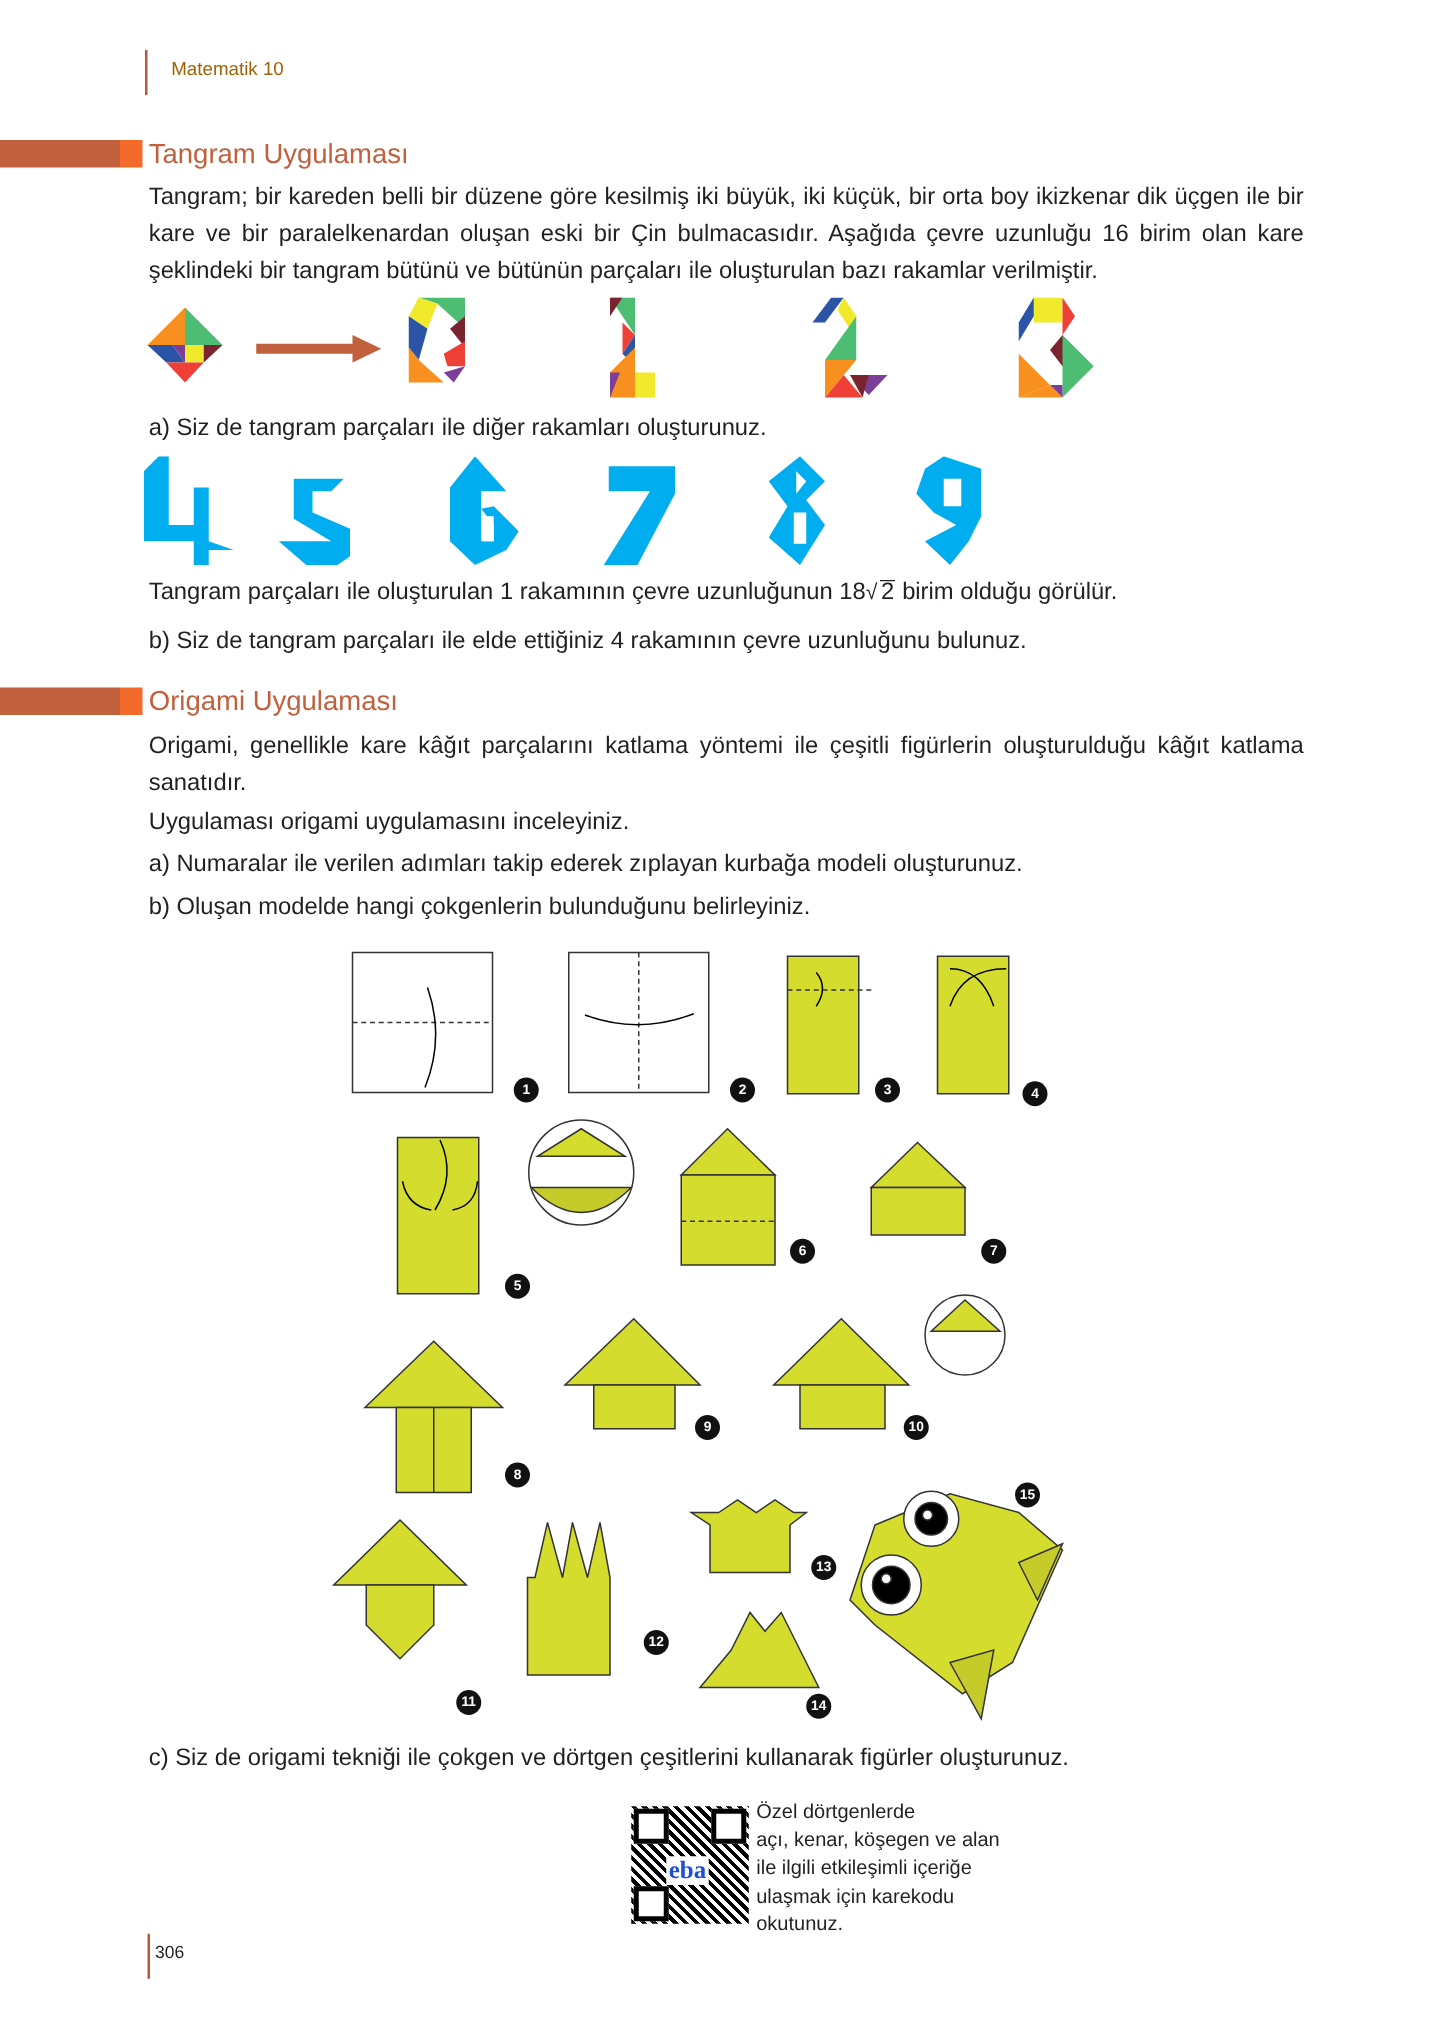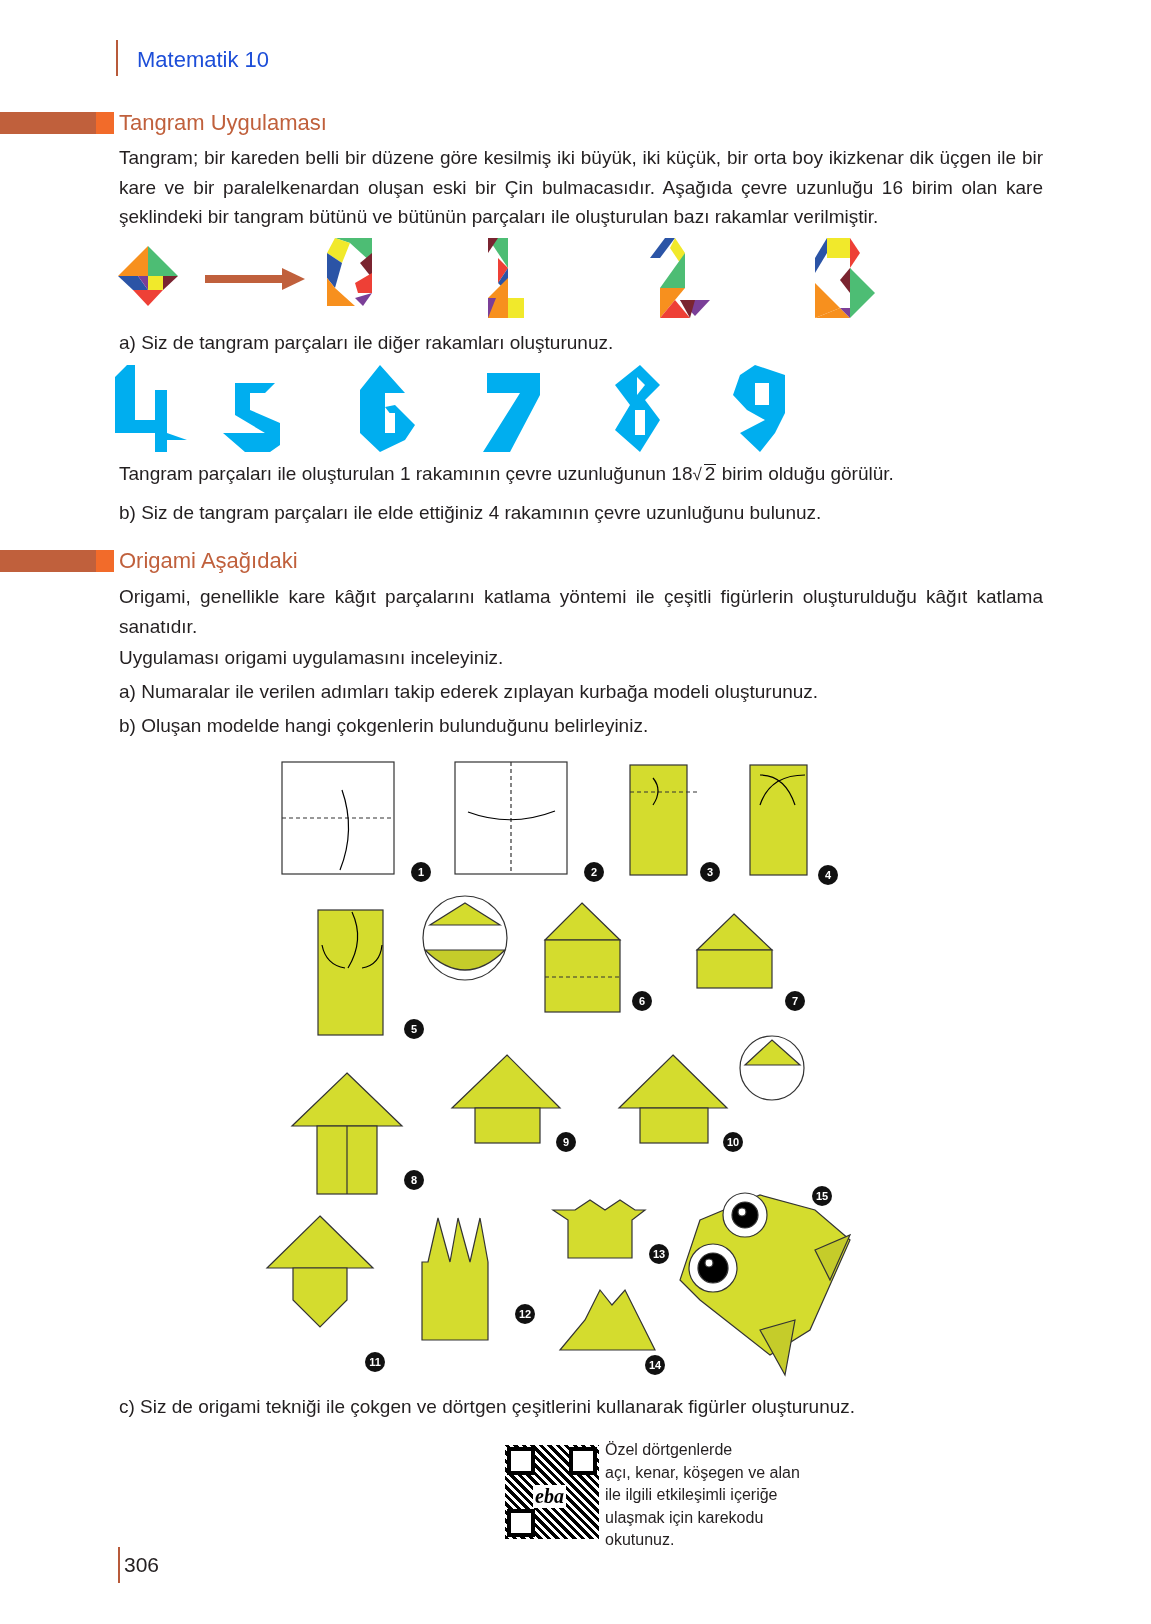--- a/index.html
+++ b/index.html
@@ -1,28 +1,28 @@
 <!DOCTYPE html>
 <html><head>
 <meta charset="utf-8">
 <style>
   html, body { margin: 0; padding: 0; background: #ffffff; }
   body { width: 1151px; height: 1624px; position: relative; overflow: hidden;
          font-family: "Liberation Sans", sans-serif; color: #231f20; }
   .abs { position: absolute; }
   .header-bar { left: 116px; top: 40px; width: 2px; height: 36px; background: #b85a3a; }
-  .header-title { left: 137px; top: 47px; font-size: 22px; color: #1d4ed8; }
+  .header-title { left: 137px; top: 47px; font-size: 15px; color: #a16207; }
   .sec-bar { width: 96px; height: 22px; background: #c0603c; left: 0; }
   .sec-bar-accent { width: 18px; height: 22px; background: #f26b2a; left: 96px; }
   .sec-title { left: 119px; font-size: 22px; font-weight: normal; color: #c0603c; }
   .para { left: 119px; width: 924px; font-size: 19px; line-height: 29.5px; text-align: justify; }
   .line { left: 119px; font-size: 19px; white-space: nowrap; }
   .sqrt { display: inline-block; border-top: 1.5px solid #231f20; padding: 0 1px; margin-left: 2px; line-height: 18px; }
   .page-num-bar { left: 118px; top: 1547px; width: 2px; height: 36px; background: #b85a3a; }
-  .page-num { left: 124px; top: 1553px; font-size: 21px; }
+  .page-num { left: 124px; top: 1553px; font-size: 14px; }
   .step-num { position: absolute; width: 20px; height: 20px; border-radius: 50%; background: #111;
               color: #fff; font-size: 11px; font-weight: bold; text-align: center; line-height: 20px; }
 </style>
 </head>
 <body>
 
 <div class="abs header-bar"></div>
 <div class="abs header-title">Matematik 10</div>
 
 <div class="abs sec-bar" style="top:112px"></div>
@@ -108,21 +108,21 @@
   </g>
 </svg>
 
 <div class="abs line" style="top:463px">
   <span>Tangram parçaları ile oluşturulan 1 rakamının çevre uzunluğunun 18</span><span style="font-size:17px">√</span><span class="sqrt">2</span><span> birim olduğu görülür.</span>
 </div>
 <div class="abs line" style="top:502px">b) Siz de tangram parçaları ile elde ettiğiniz 4 rakamının çevre uzunluğunu bulunuz.</div>
 
 <div class="abs sec-bar" style="top:550px"></div>
 <div class="abs sec-bar-accent" style="top:550px"></div>
-<div class="abs sec-title" style="top:548px">Origami Aşağıdaki</div>
+<div class="abs sec-title" style="top:548px">Origami Uygulaması</div>
 <div class="abs para" style="top:582px">Origami, genellikle kare kâğıt parçalarını katlama yöntemi ile çeşitli figürlerin oluşturulduğu kâğıt katlama sanatıdır.</div>
 <div class="abs line" style="top:647px">Uygulaması origami uygulamasını inceleyiniz.</div>
 <div class="abs line" style="top:681px">a) Numaralar ile verilen adımları takip ederek zıplayan kurbağa modeli oluşturunuz.</div>
 <div class="abs line" style="top:715px">b) Oluşan modelde hangi çokgenlerin bulunduğunu belirleyiniz.</div>
 
 <svg class="abs" style="left:0;top:0" width="1151" height="1624" pointer-events="none">
   <g stroke="#333" stroke-width="1.2" fill="#d4dc2e">
 
     <rect x="282" y="762" width="112" height="112" fill="#fff"></rect>
     <line x1="282" y1="818" x2="394" y2="818" stroke-dasharray="4,3"></line>
@@ -205,21 +205,21 @@
 
 <div class="abs line" style="top:1396px">c) Siz de origami tekniği ile çokgen ve dörtgen çeşitlerini kullanarak figürler oluşturunuz.</div>
 
 <div class="abs page-num-bar"></div>
 <div class="abs page-num">306</div>
 
 <div class="abs" style="left:505px;top:1445px;width:94px;height:94px;background:repeating-linear-gradient(45deg,#000 0 3px,#fff 3px 6px),#fff;">
   <div style="position:absolute;left:2px;top:2px;width:20px;height:20px;border:4px solid #000;background:#fff"></div>
   <div style="position:absolute;right:2px;top:2px;width:20px;height:20px;border:4px solid #000;background:#fff"></div>
   <div style="position:absolute;left:2px;bottom:2px;width:20px;height:20px;border:4px solid #000;background:#fff"></div>
-  <div style="position:absolute;left:28px;top:40px;background:#fff;color:#000000;font-style:italic;font-weight:bold;font-size:20px;font-family:'Liberation Serif',serif;padding:0 2px">eba</div>
+  <div style="position:absolute;left:28px;top:40px;background:#fff;color:#1d4ed8;font-weight:bold;font-size:20px;font-family:'Liberation Serif',serif;padding:0 2px">eba</div>
 </div>
 <div class="abs" style="left:605px;top:1439px;font-size:16px;line-height:22.5px">
   <div>Özel dörtgenlerde</div>
   <div>açı, kenar, köşegen ve alan</div>
   <div>ile ilgili etkileşimli içeriğe</div>
   <div>ulaşmak için karekodu</div>
   <div>okutunuz.</div>
 </div>
 
 </body></html>

